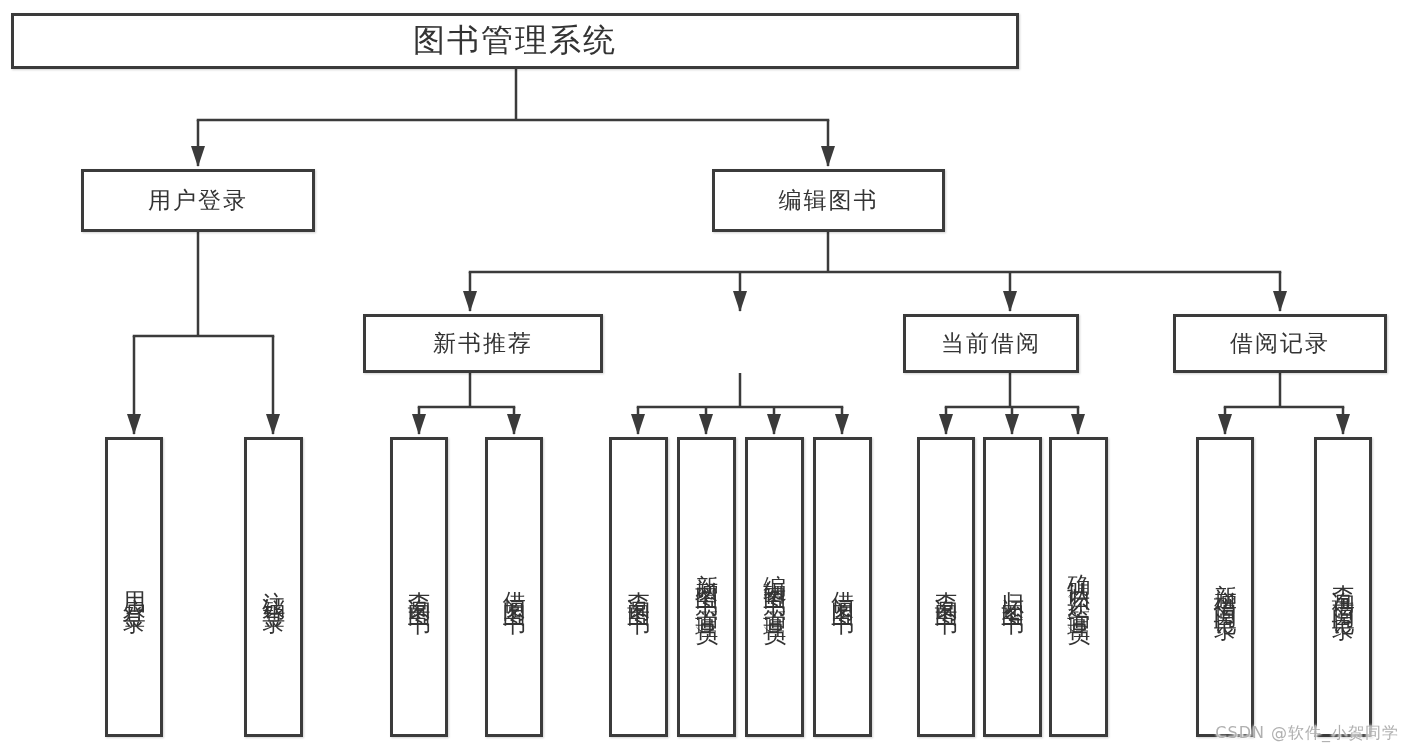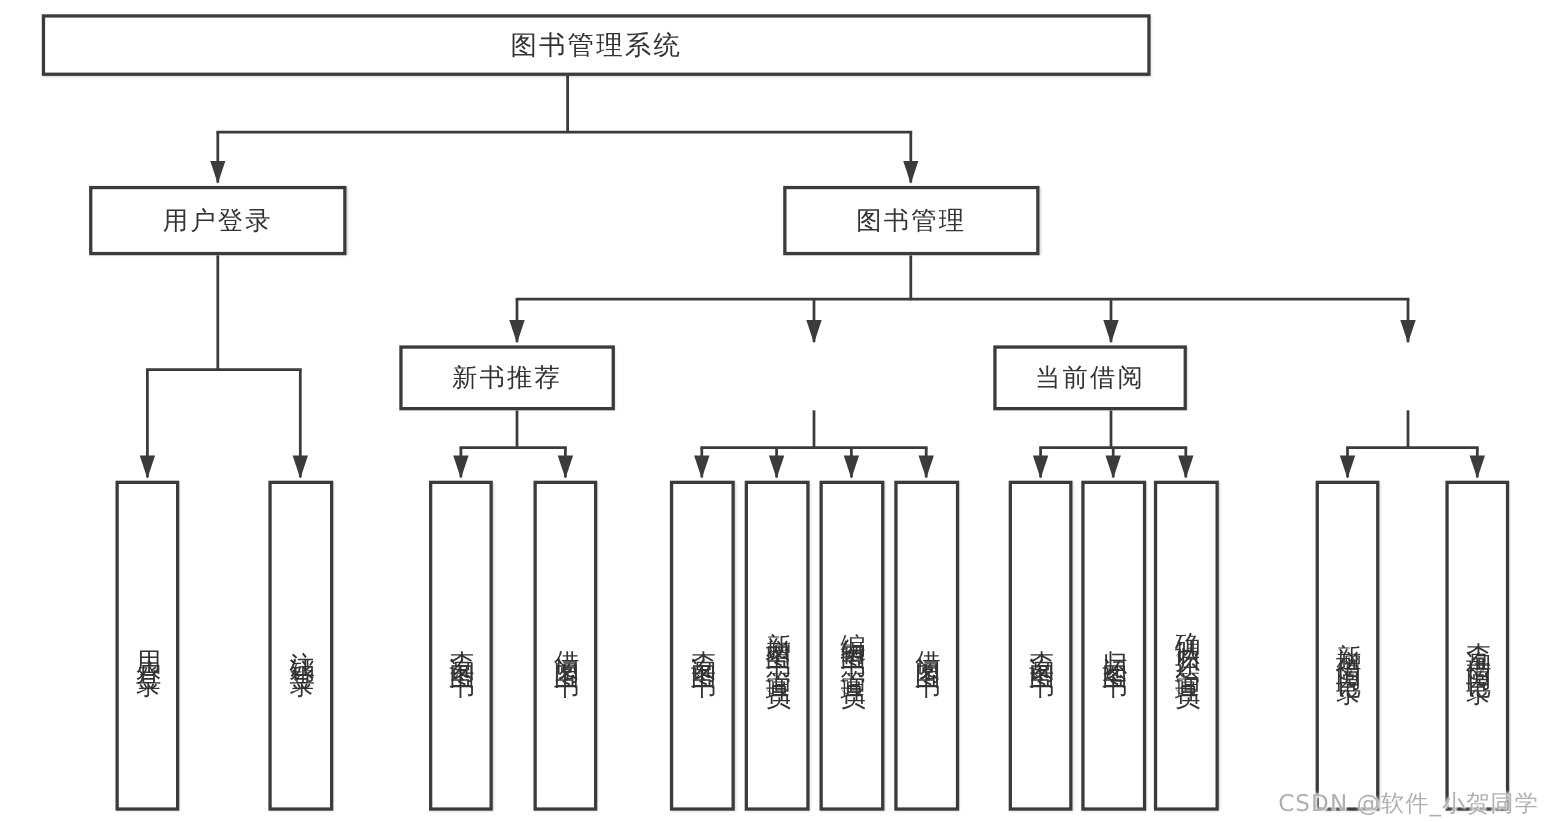--- a/index.html
+++ b/index.html
@@ -27,21 +27,21 @@
     background: #ffffff;
     border: 3px solid #3b3b3b;
     display: flex;
     align-items: center;
     justify-content: center;
     color: #333333;
     font-size: 23px;
     letter-spacing: 2px;
     box-shadow: 1px 1px 2px rgba(0,0,0,0.18);
   }
-  .hbox.root { font-size: 24px; margin-left: 27px; }
+  .hbox.root { font-size: 32px; }
   .vbox {
     position: absolute;
     box-sizing: border-box;
     background: #ffffff;
     border: 3px solid #3b3b3b;
     display: flex;
     align-items: center;
     justify-content: center;
     box-shadow: 1px 1px 2px rgba(0,0,0,0.18);
   }
@@ -51,21 +51,21 @@
     line-height: 1.1;
     font-size: 23px;
     letter-spacing: 7px;
     color: #333333;
     white-space: nowrap;
   }
   #watermark {
     position: absolute;
     right: 6px;
     bottom: 3px;
-    font-size: 21px;
+    font-size: 16px;
     letter-spacing: 1px;
     color: #b0b0b0;
     text-shadow: 0 0 3px #ffffff, 0 0 3px #ffffff, 1px 1px 2px #ffffff;
     z-index: 10;
   }
 </style>
 </head>
 <body>
 
 <div id="canvas">
@@ -121,28 +121,31 @@
   </svg>
 
   <div class="hbox root" style="left:11px; top:13px; width:1008px; height:56px">
     <span>图书管理系统</span>
   </div>
 
   <div class="hbox" style="left:81px; top:169px; width:234px; height:63px">
     <span>用户登录</span>
   </div>
   <div class="hbox" style="left:712px; top:169px; width:233px; height:63px">
-    <span>图书管理</span>
+    <span>编辑图书</span>
   </div>
 
-  <div class="hbox" style="left:363px; top:314px; width:196px; height:59px">
+  <div class="hbox" style="left:363px; top:314px; width:240px; height:59px">
     <span>新书推荐</span>
   </div>
   <div class="hbox" style="left:903px; top:314px; width:176px; height:59px">
     <span>当前借阅</span>
+  </div>
+  <div class="hbox" style="left:1173px; top:314px; width:214px; height:59px">
+    <span>借阅记录</span>
   </div>
 
   <div class="vbox" style="left:105px; top:437px; width:58px; height:300px">
     <span>用户登录</span>
   </div>
   <div class="vbox" style="left:244px; top:437px; width:59px; height:300px">
     <span>注销登录</span>
   </div>
 
   <div class="vbox" style="left:390px; top:437px; width:58px; height:300px">

